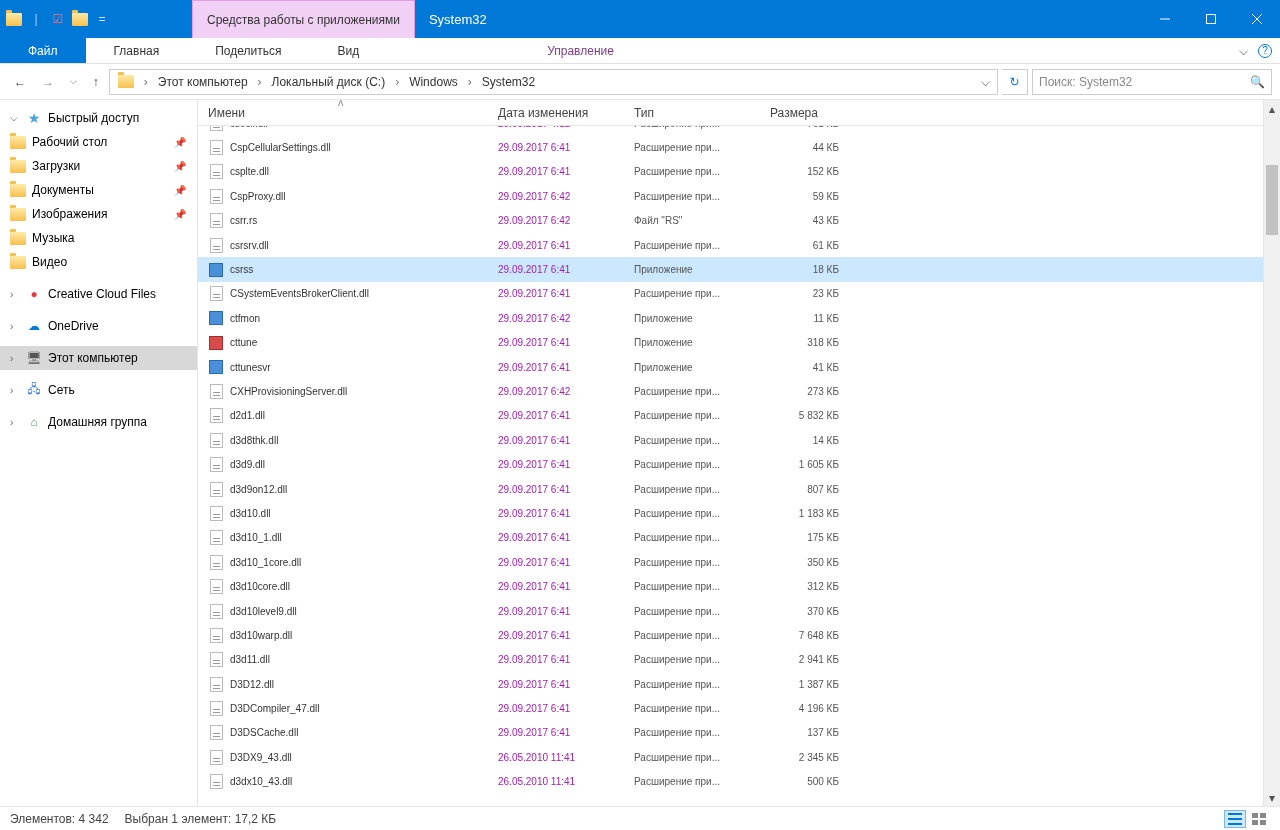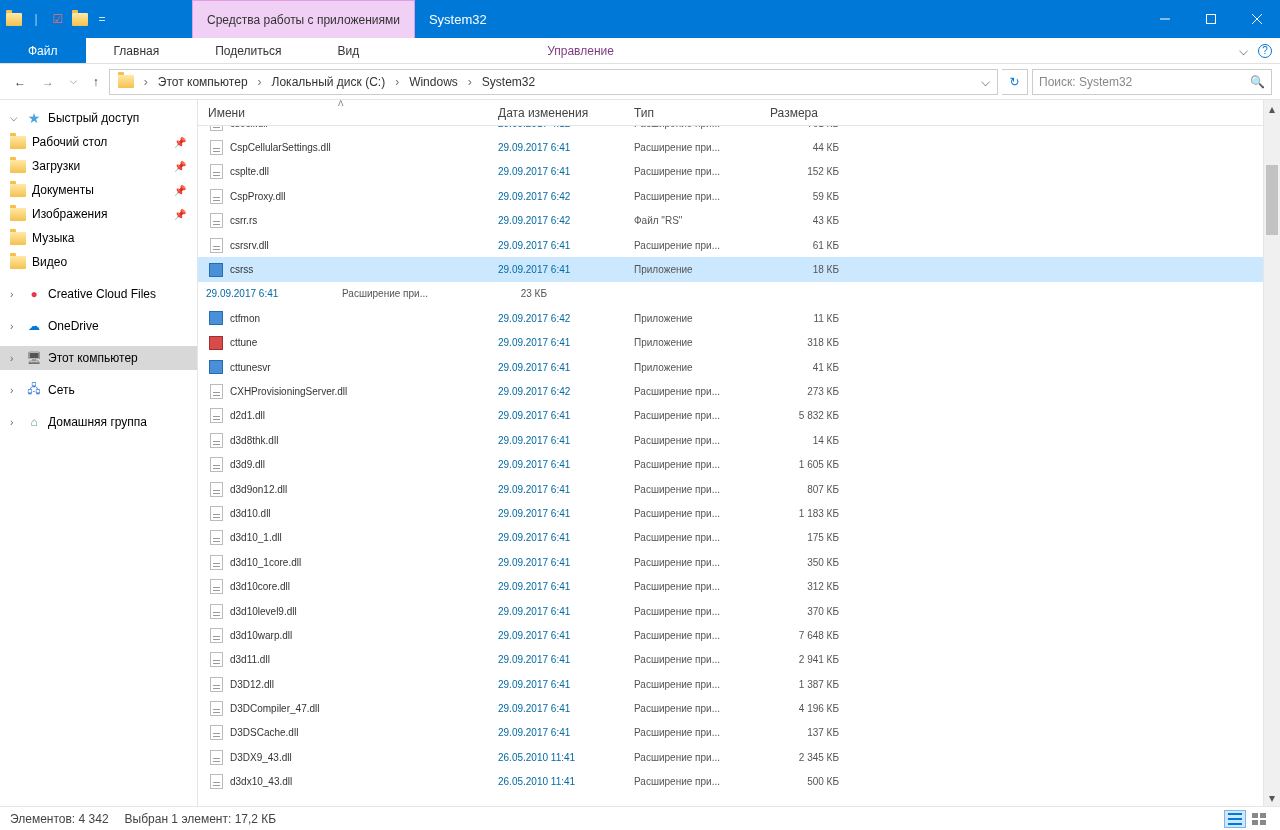--- a/index.html
+++ b/index.html
@@ -42,21 +42,21 @@
 .col.date{width:136px}
 .col.type{width:136px}
 .col.size{width:85px;text-align:left}
 .sort-ind{position:absolute;left:140px;top:-1px;color:#777;font-size:8px}
 .rows{flex:1;overflow:hidden;position:relative}
 .row{height:24.4px;display:flex;align-items:center;font-size:10px;color:#333}
 .row.selected{background:#cce8ff}
 .row.cut{color:#444}
 .cell{padding:0 8px;overflow:hidden;white-space:nowrap;text-overflow:ellipsis}
 .cell.name{width:292px;padding-left:10px;display:flex;align-items:center;gap:6px}
-.cell.date{width:136px;color:#0369a1}
+.cell.date{width:136px;color:#a21caf}
 .cell.type{width:136px;color:#555}
 .cell.size{width:85px;text-align:right;color:#555}
 .ficon{width:16px;height:16px;flex:0 0 16px;display:flex;align-items:center;justify-content:center}
 .scrollbar{position:absolute;right:0;top:0;bottom:0;width:17px;background:#f0f0f0;border-left:1px solid #e5e5e5;display:flex;flex-direction:column}
 .sb-btn{height:17px;display:flex;align-items:center;justify-content:center;color:#555}
 .sb-track{flex:1;position:relative}
 .sb-thumb{position:absolute;left:2px;right:2px;top:48px;height:70px;background:#c2c2c2}
 .status-bar{height:24px;border-top:1px solid #e5e5e5;display:flex;align-items:center;padding:0 10px;font-size:12px;color:#444;gap:16px}
 .status-right{margin-left:auto;display:flex;gap:2px}
 .view-btn{width:22px;height:18px;border:1px solid transparent;display:flex;align-items:center;justify-content:center}
@@ -304,20 +304,26 @@
             <span class="ficon">
               <div class="app-icon"></div>
             </span>
             <span>csrss</span>
           </div>
           <div class="cell date">29.09.2017 6:41</div>
           <div class="cell type">Приложение</div>
           <div class="cell size">18 КБ</div>
         </div>
         <div class="row">
+          <div class="cell name">
+            <span class="ficon">
+              <div class="dll-icon"></div>
+            </span>
+            <span>CSystemEventsBrokerClient.dll</span>
+          </div>
           <div class="cell date">29.09.2017 6:41</div>
           <div class="cell type">Расширение при...</div>
           <div class="cell size">23 КБ</div>
         </div>
         <div class="row">
           <div class="cell name">
             <span class="ficon">
               <div class="app-icon"></div>
             </span>
             <span>ctfmon</span>

